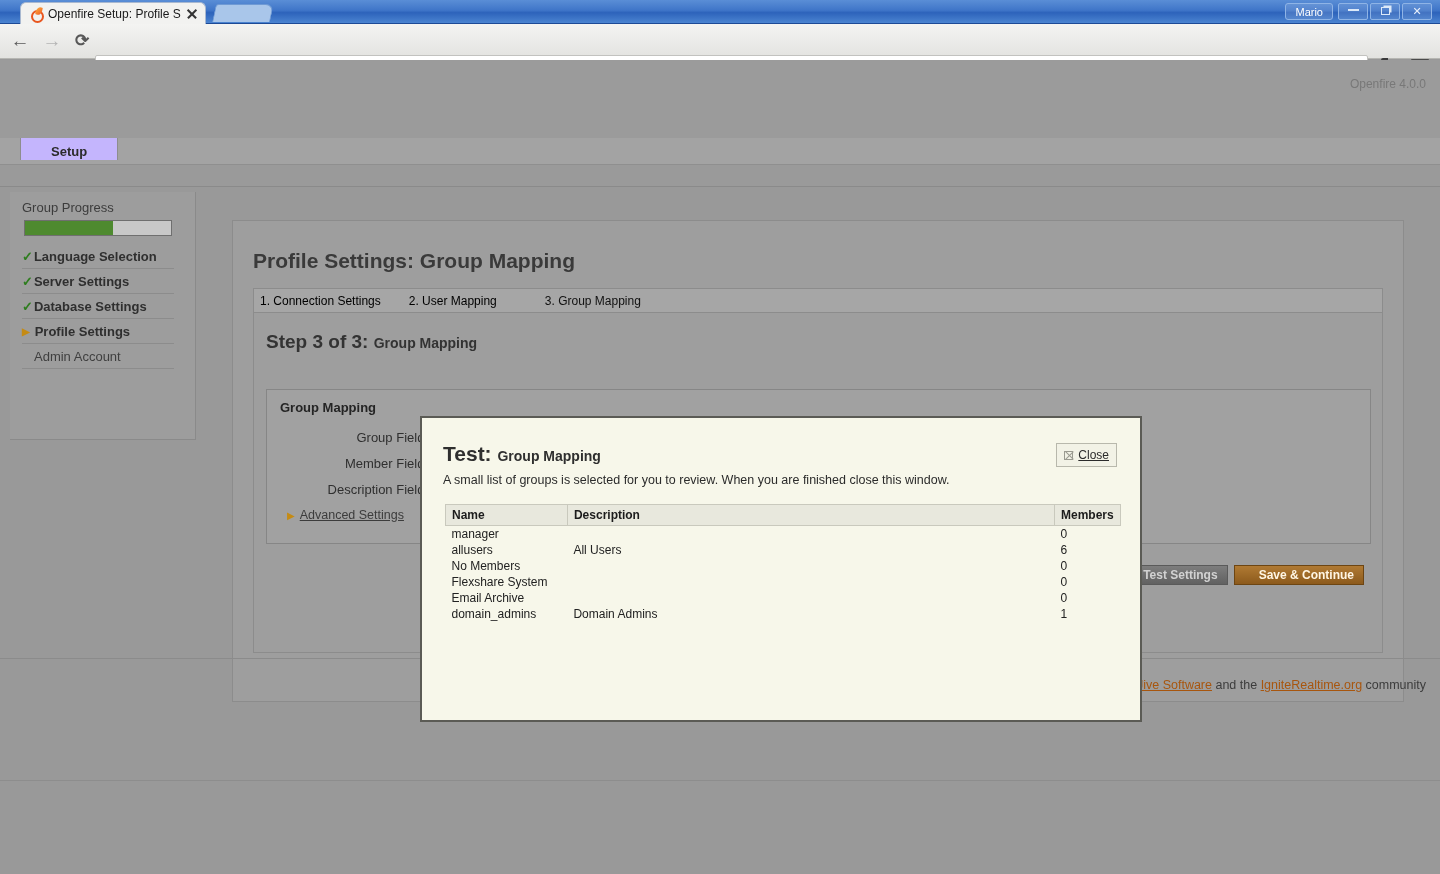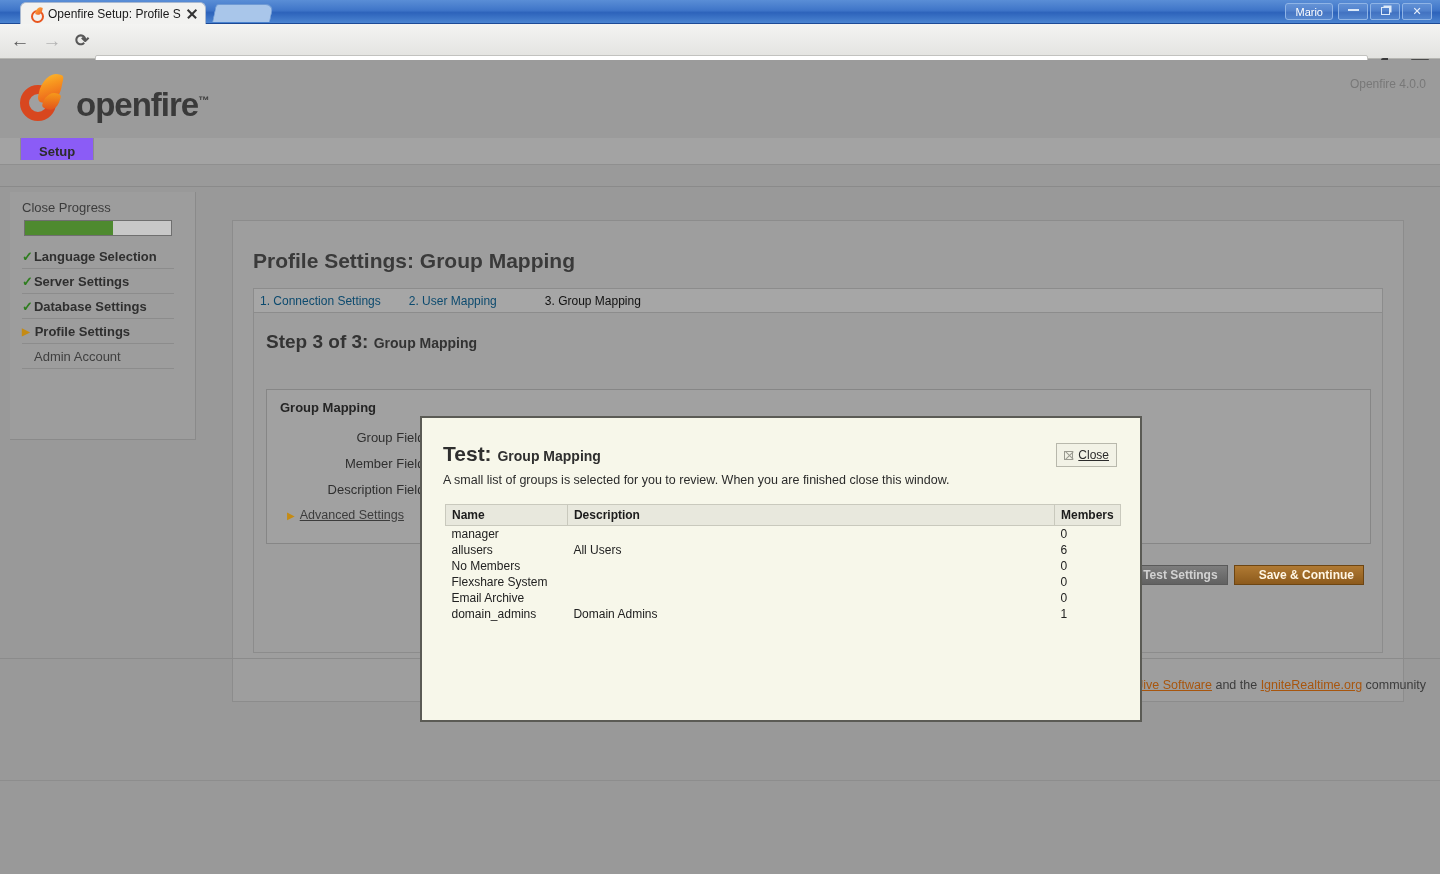--- a/index.html
+++ b/index.html
@@ -184,22 +184,22 @@
   }
 
   
   #of-navbar {
     position: absolute; left: 0; top: 78px; width: 1440px; height: 27px;
     background: #a3a3a3;
     border-bottom: 1px solid #8f8f8f;
   }
   #of-nav-tab {
     position: absolute; left: 20px; top: 0px; height: 22px;
-    padding: 0 18px; line-height: 27px;
-    background: #8b5cf6;
+    padding: 0 30px; line-height: 27px;
+    background: #c4b5fd;
     border-left: 1px solid #8d8d8d; border-right: 1px solid #8d8d8d;
     font-size: 13px; font-weight: bold; color: #2b2b2b;
     cursor: pointer;
   }
   #of-nav-strip {
     position: absolute; left: 0; top: 105px; width: 1440px; height: 22px;
     background: #9a9a9a; border-bottom: 1px solid #8a8a8a;
   }
 
   
@@ -237,21 +237,21 @@
   #page-title {
     position: absolute; left: 20px; top: 28px;
     font-size: 21px; font-weight: bold; color: #3a3a3a;
   }
   #step-tabs {
     position: absolute; left: 20px; top: 67px; width: 1130px; height: 25px;
     background: #a6a6a6; border: 1px solid #8c8c8c;
     display: flex; align-items: center;
   }
   .step-tab {
-    font-size: 12px; color: #0c4a6e; cursor: pointer; white-space: nowrap;
+    font-size: 12px; color: #000000; cursor: pointer; white-space: nowrap;
   }
   .step-tab.active { color: #111; font-weight: normal; }
   #step-tab-1 { margin-left: 6px; }
   #step-tab-2 { margin-left: 28px; }
   #step-tab-3 { margin-left: 48px; }
 
   #step-body {
     position: absolute; left: 20px; top: 92px; width: 1130px; height: 340px;
     background: #9e9e9e; border: 1px solid #8c8c8c; border-top: none;
   }
@@ -409,38 +409,30 @@
     <div id="menu-button">
       <span></span>
         <span></span>
         <span></span>
     </div>
   </div>
 
   <div id="viewport">
 
     <div id="of-header">
-      <div id="of-logo">
-        <div id="of-mark">
-          <i class="ring"></i>
-            <i class="flame"></i>
-            <i class="flame2"></i>
-        </div>
-        <div id="of-wordmark"><span>openfire</span><span id="of-tm">™</span></div>
-      </div>
       <div id="of-version">Openfire 4.0.0</div>
     </div>
 
     <div id="of-navbar">
       <div id="of-nav-tab">Setup</div>
     </div>
     <div id="of-nav-strip"></div>
 
     <div id="sidebar">
-      <div id="sidebar-title">Close Progress</div>
+      <div id="sidebar-title">Group Progress</div>
       <div id="progress-track">
         <div id="progress-fill" style="width: 60%;"></div>
       </div>
 
       <div class="side-item" style="top:52px;">
         <span class="side-check">✓</span>
         <span>Language Selection</span>
       </div>
       <div class="side-item" style="top:77px;">
         <span class="side-check">✓</span>

